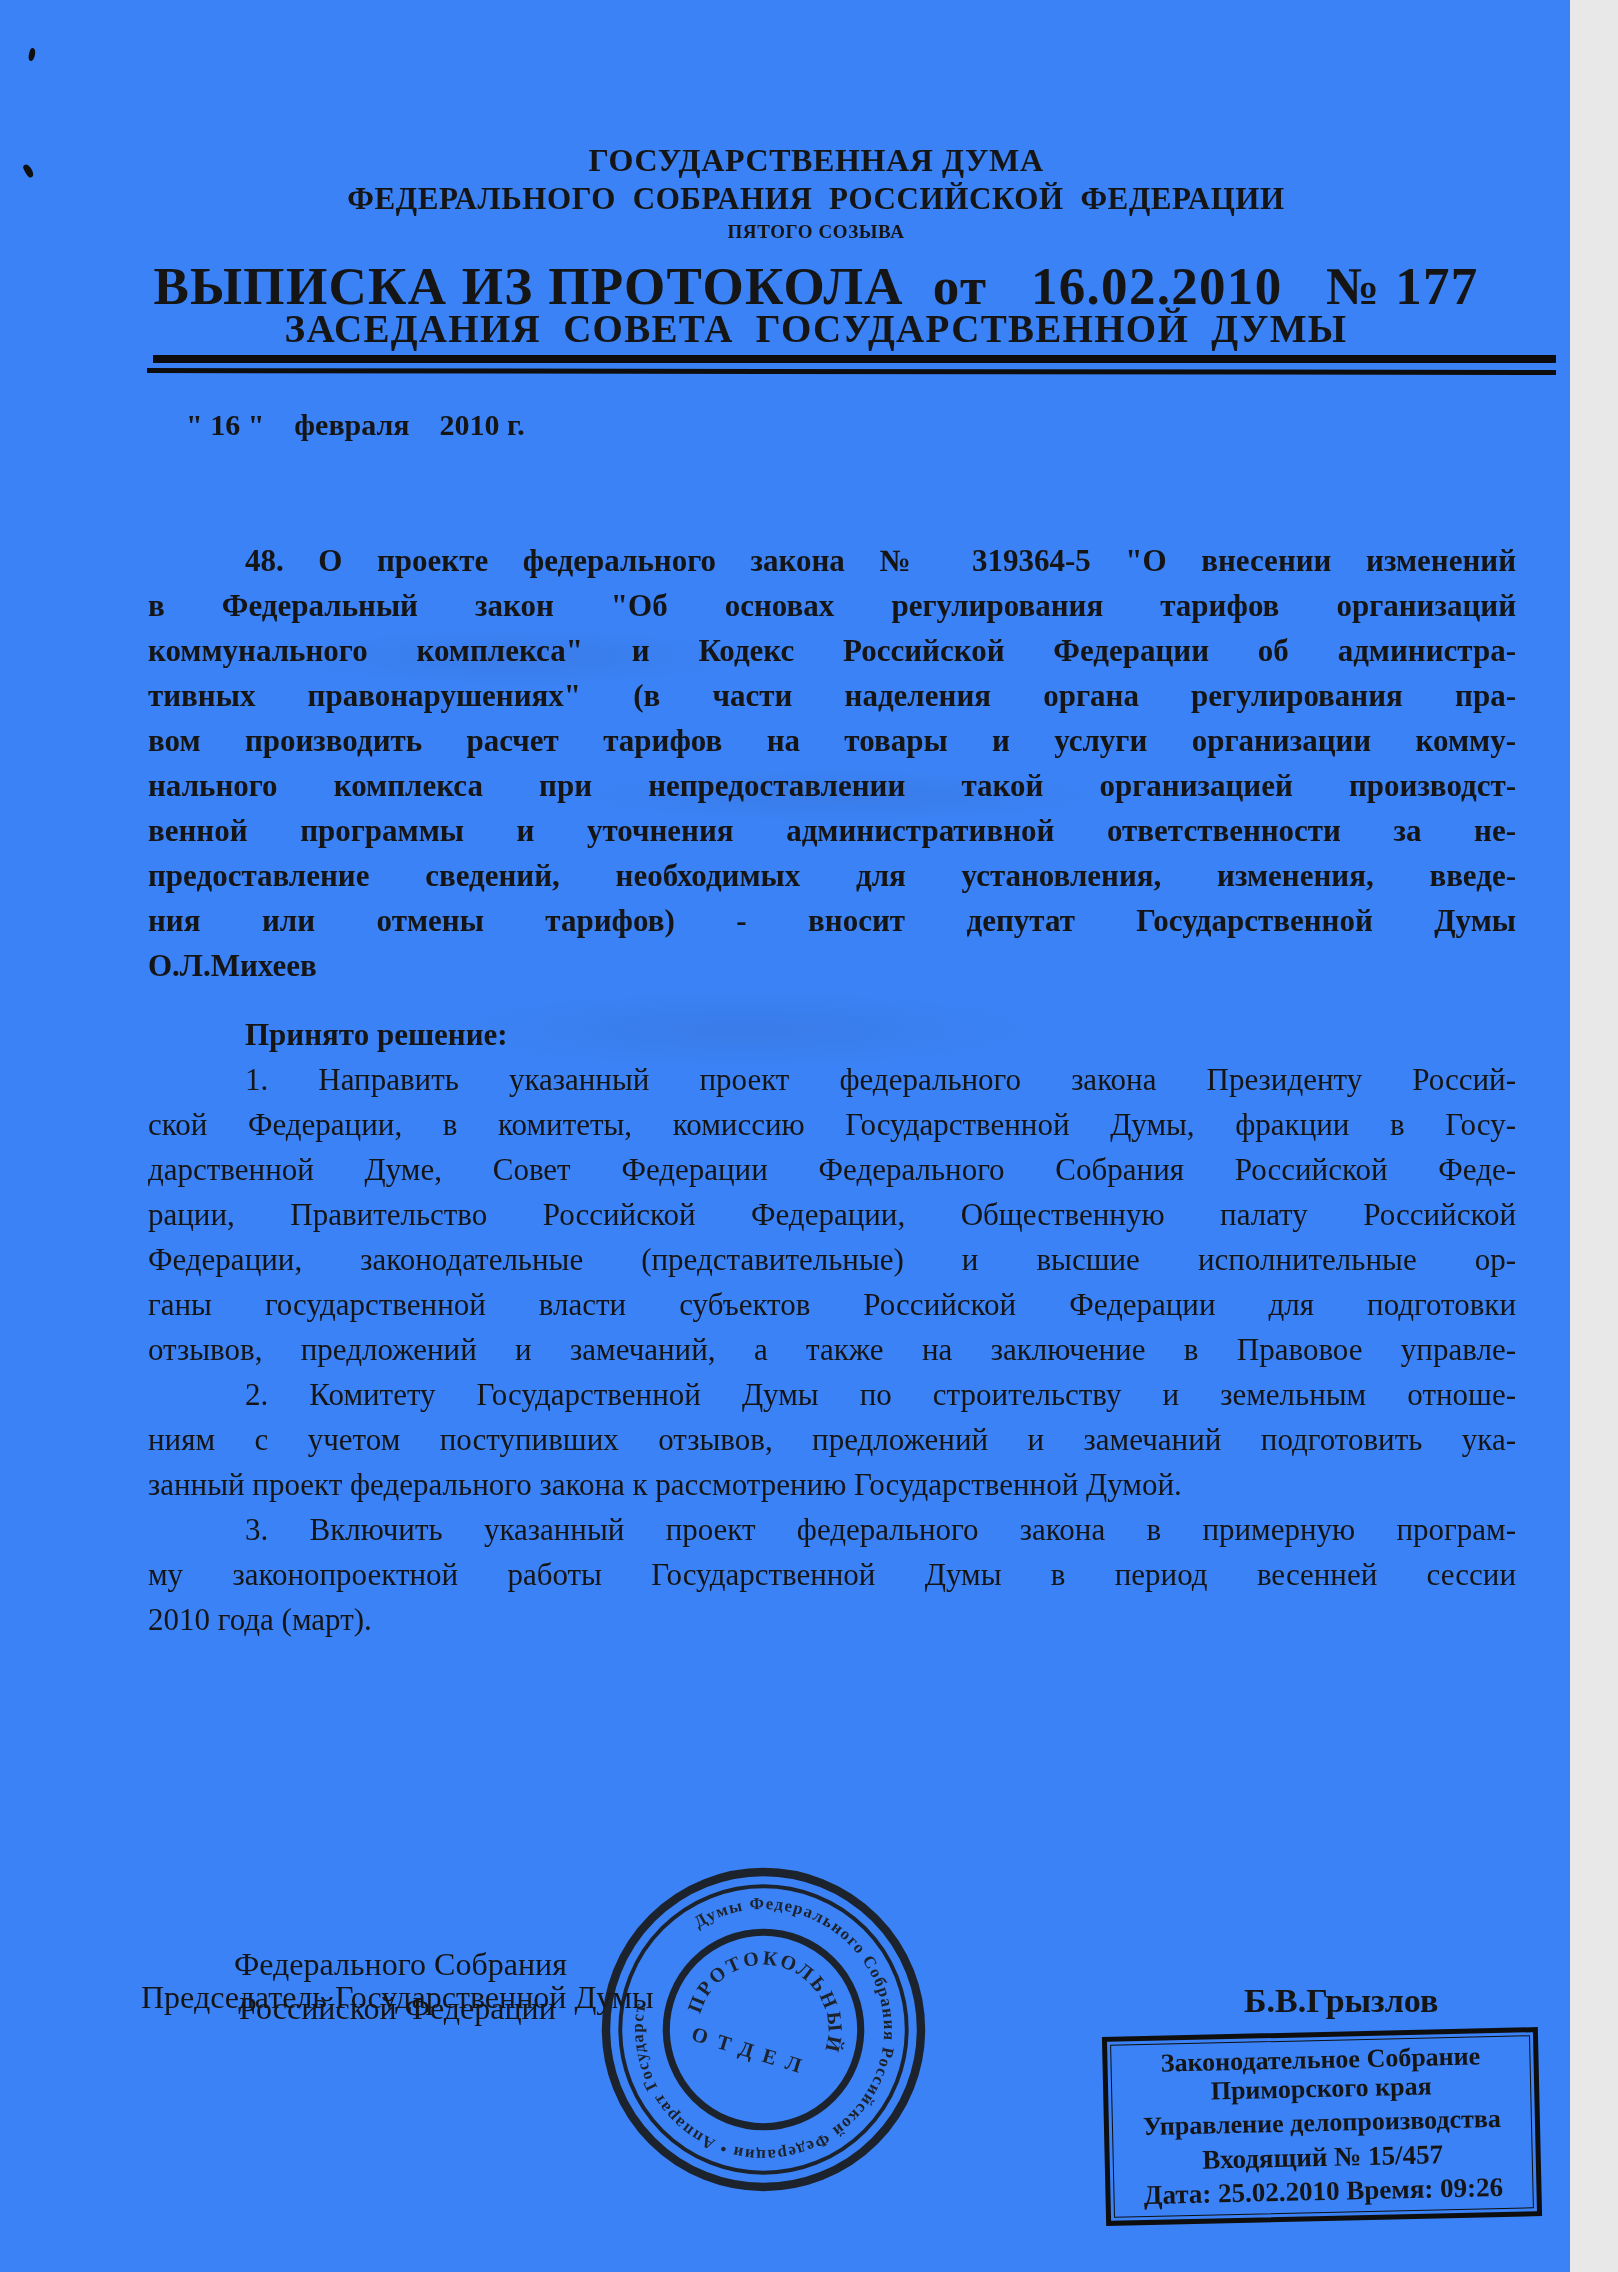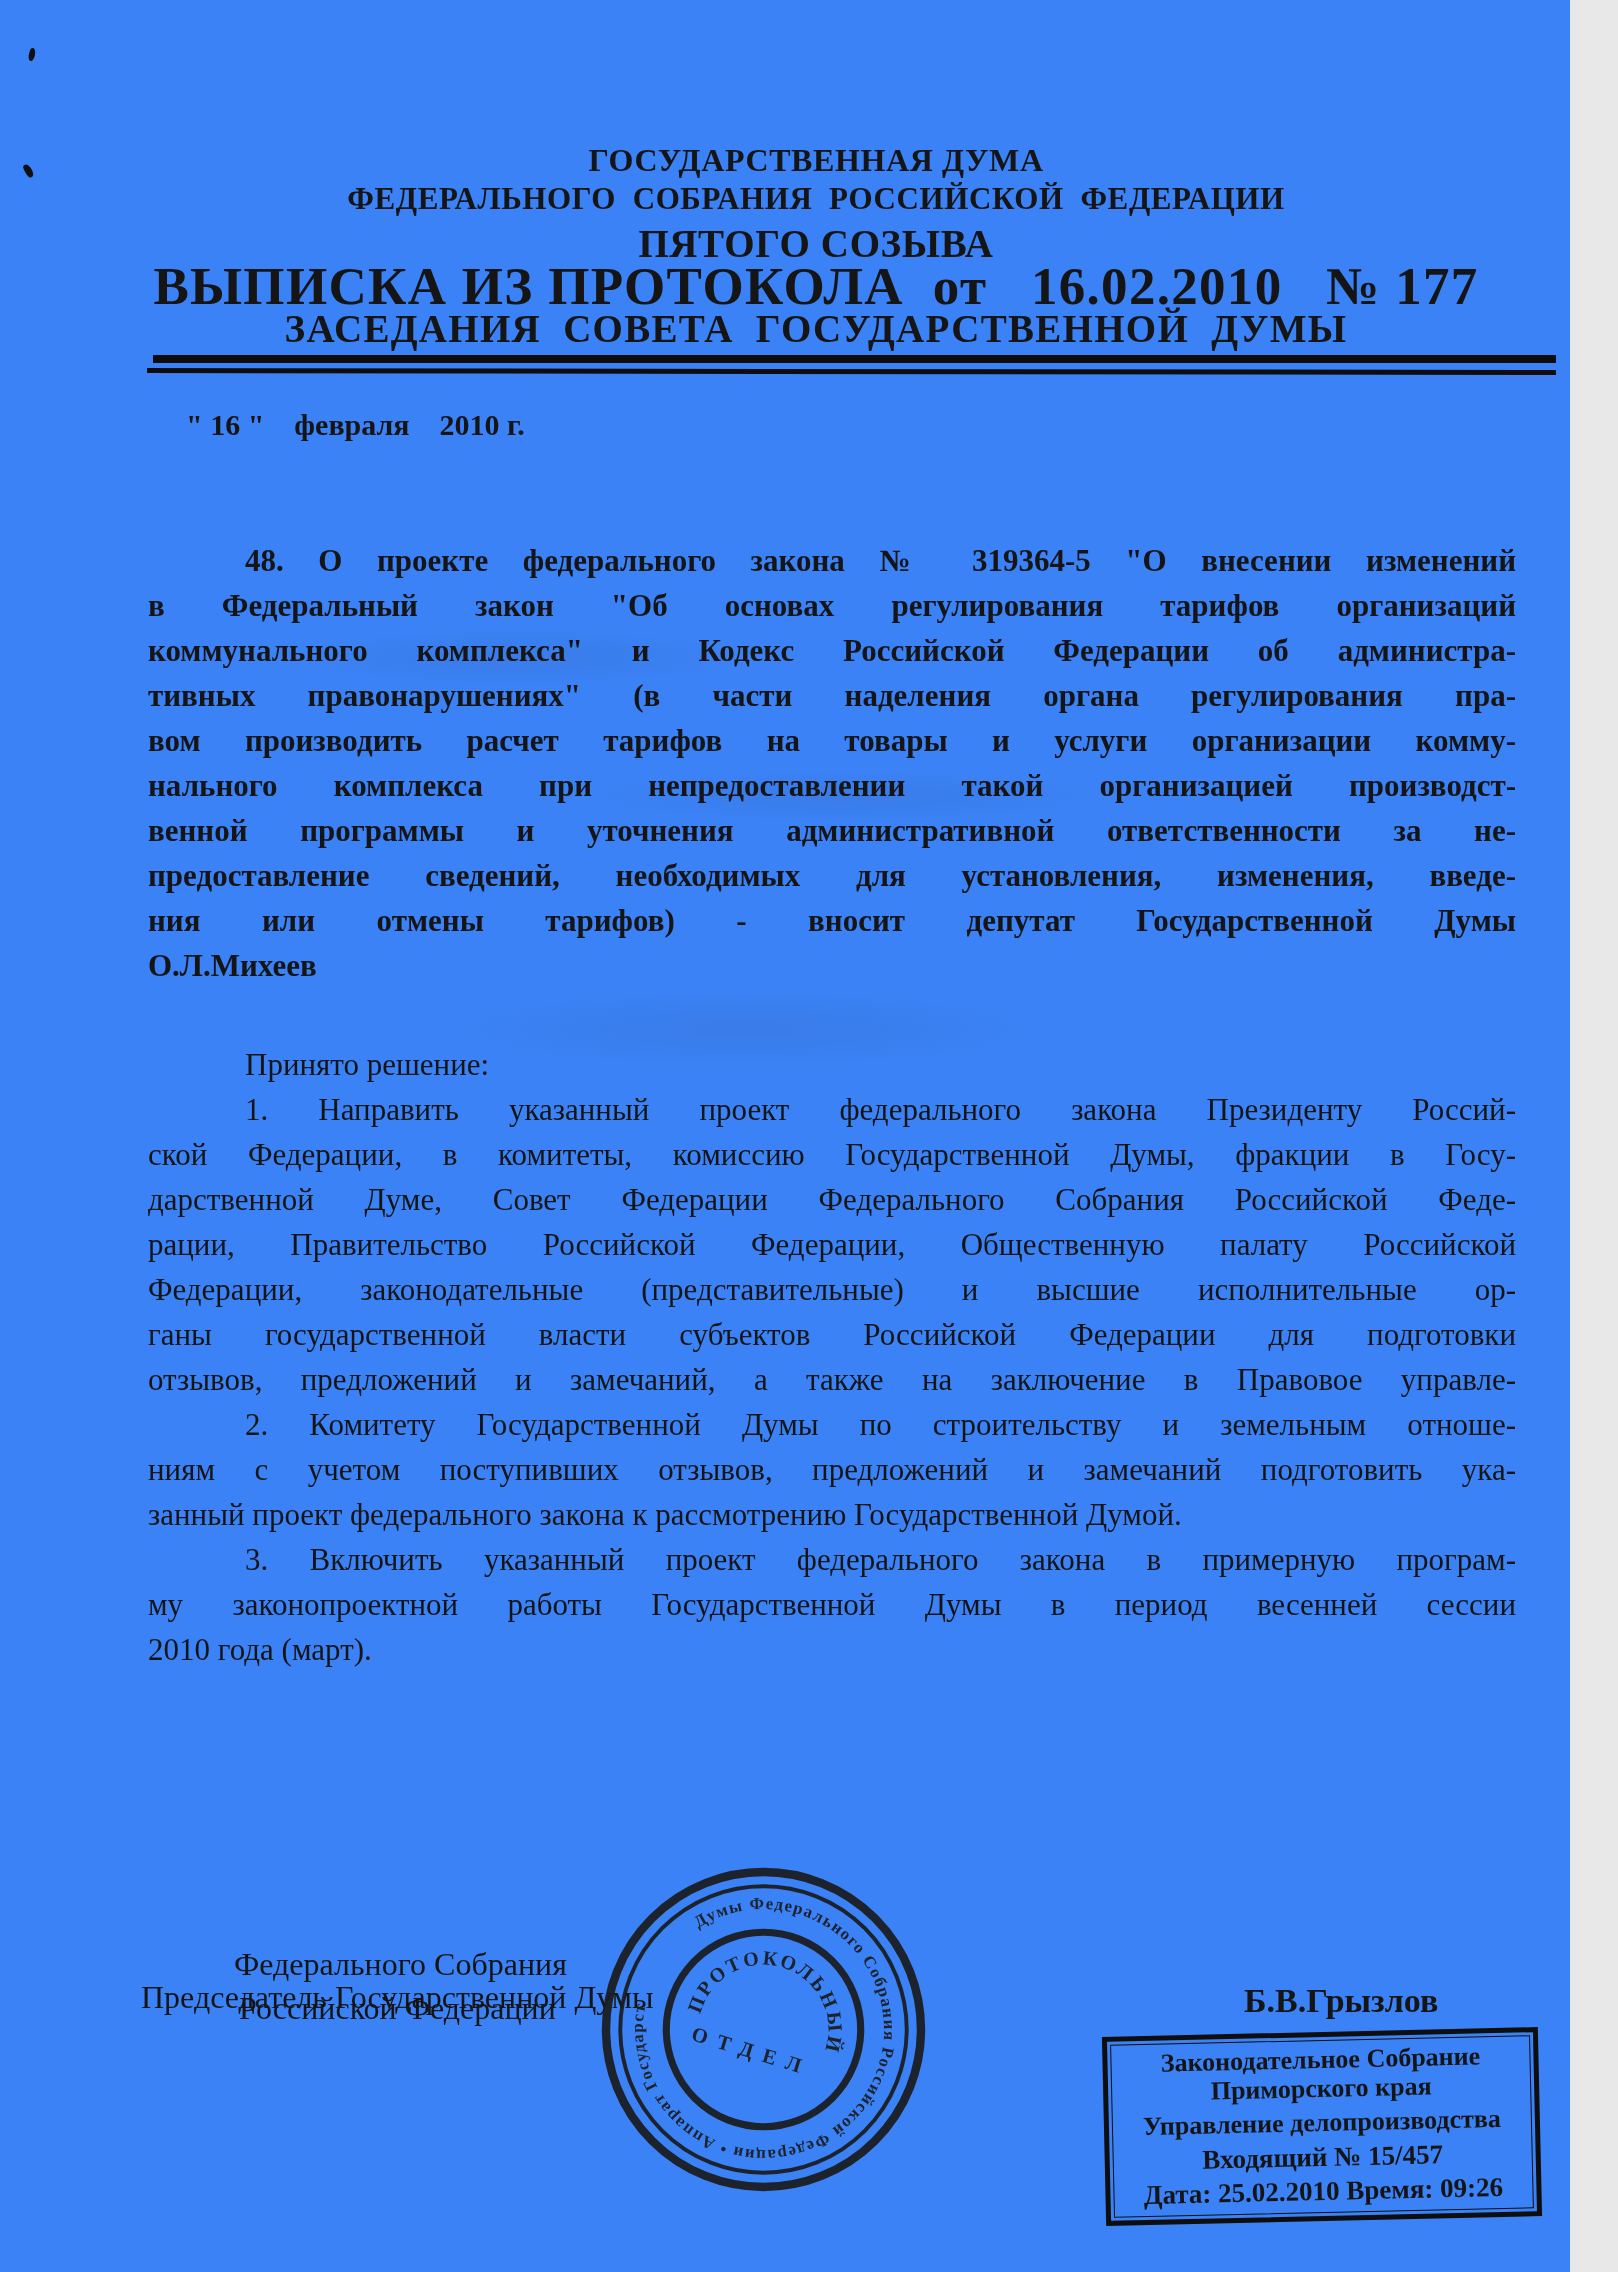--- a/index.html
+++ b/index.html
@@ -20,37 +20,37 @@
     background:radial-gradient(ellipse at center, rgba(40,40,40,0.07) 0%, rgba(40,40,40,0.0) 70%);}
   .smudge.m1{left:453px;top:990px;width:583px;height:78px;}
   .smudge.m2{left:291px;top:628px;width:453px;height:58px;}
   .smudge.m3{left:583px;top:770px;width:518px;height:52px;}
 
   
   .doc-header{position:absolute;left:0;top:0;width:1619px;text-align:center;font-weight:bold;}
   .hline{position:absolute;left:13px;right:0;text-align:center;white-space:pre;}
   .h1{top:142px;font-size:32px;letter-spacing:0.6px;}
   .h2{top:181px;font-size:31px;letter-spacing:0.6px;}
-  .h3{top:221px;font-size:39px;letter-spacing:0.6px;}
+  .h3{top:221px;font-size:19px;letter-spacing:0.6px;}
   .h4{top:256px;font-size:53px;letter-spacing:1.3px;}
   .h5{top:306px;font-size:39px;letter-spacing:1.3px;}
 
   .rule{position:absolute;background:#0d0d0d;}
   .rule-thick{left:153px;top:355px;width:1403px;height:8.4px;}
   .rule-thin{left:147px;top:369px;width:1409px;height:4.5px;transform:rotate(0.08deg);}
 
   .date-line{position:absolute;left:186px;top:408px;font-size:30px;font-weight:bold;white-space:pre;}
 
   
   .body-text{position:absolute;left:148px;top:538px;width:1368px;font-size:31px;}
   .jline{height:45px;line-height:45px;text-align:justify;text-align-last:justify;white-space:normal;overflow:visible;}
   .jline.last{text-align-last:left;}
   .indent{text-indent:97px;}
   .para.bold{font-weight:bold;}
-  .decision-heading{margin-top:54px;font-weight:normal;}
+  .decision-heading{margin-top:24px;font-weight:bold;}
 
   
   .sig-line{position:absolute;font-size:32px;line-height:35px;white-space:pre;}
   .sig1{left:141px;top:1956px;margin-top:24px;}
   .sig2{left:234px;top:1947px;}
   .sig3{left:239px;top:1991px;}
   .sig-name{position:absolute;left:1244px;top:1982px;font-size:34px;white-space:pre;font-weight:bold;}
 
   
   .round-stamp{position:absolute;left:595px;top:1861px;width:337px;height:337px;opacity:0.92;}

